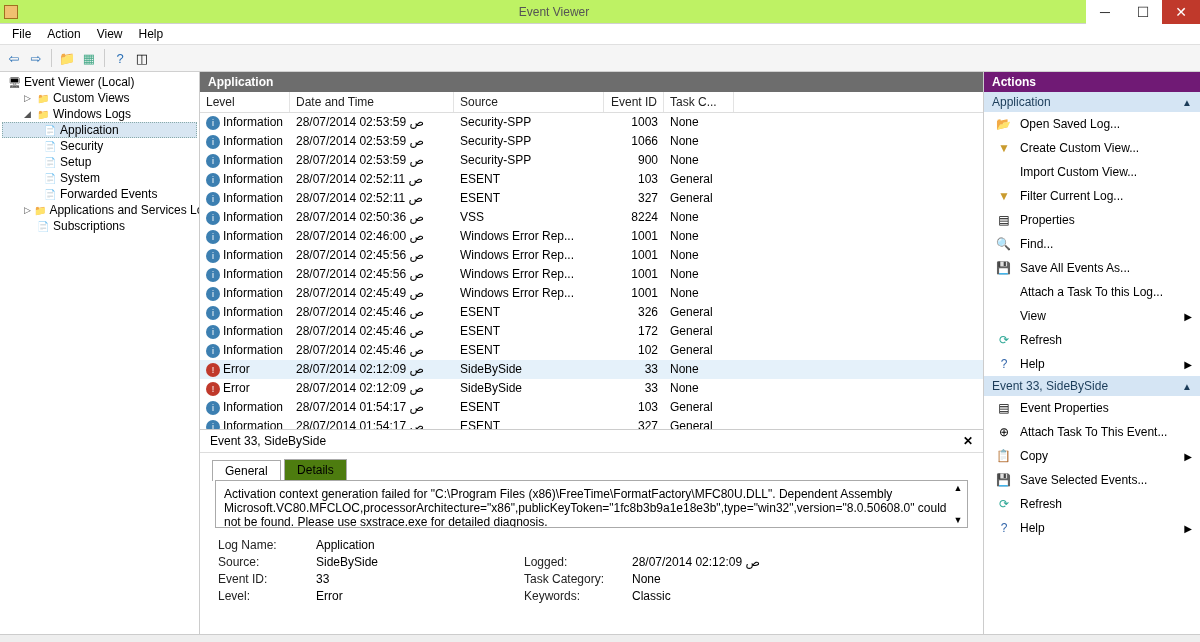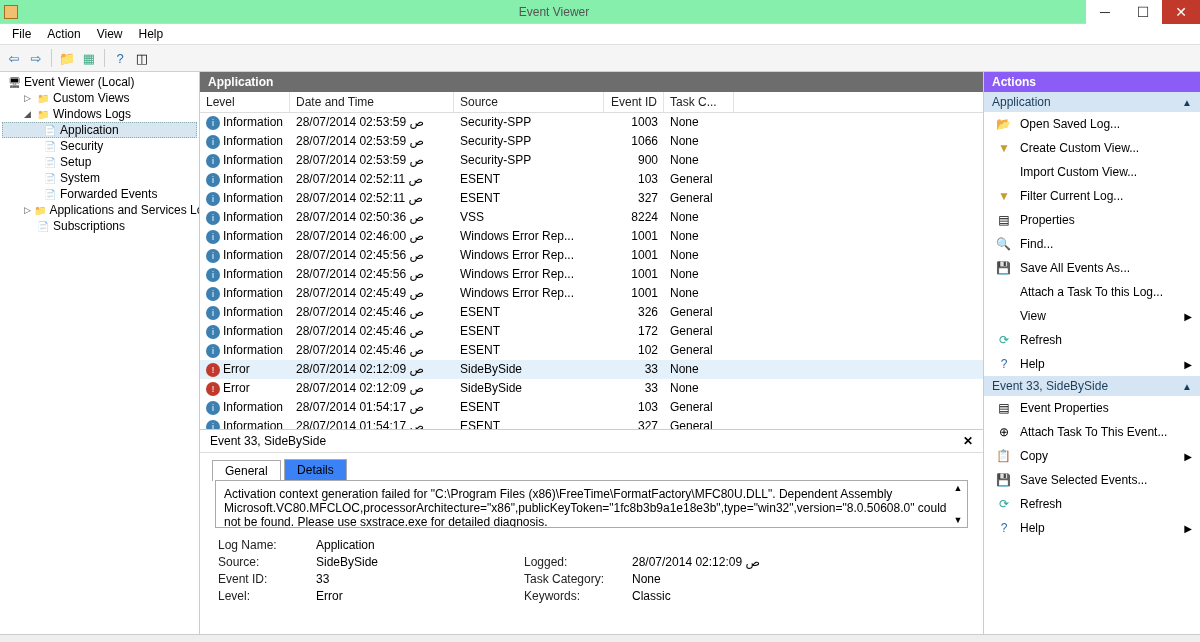--- a/index.html
+++ b/index.html
@@ -1,19 +1,19 @@
 <!DOCTYPE html>
 <html><head>
 <meta charset="utf-8">
 <style>
 * { box-sizing: border-box; margin: 0; padding: 0; font-family: "Segoe UI", Tahoma, sans-serif; font-size: 12px; }
 html, body { width: 1200px; height: 642px; overflow: hidden; background: #fff; }
 
 
-.titlebar { height: 24px; background: #86efac; border-bottom: 1px solid #d0d0d0; display: flex; align-items: center; }
+.titlebar { height: 24px; background: #bef264; border-bottom: 1px solid #d0d0d0; display: flex; align-items: center; }
 .titlebar .icon { width: 14px; height: 14px; margin: 0 4px; background: #f0c070; border: 1px solid #a07020; }
 .titlebar .title { flex: 1; text-align: center; color: #555; }
 .titlebar .winbtn { width: 38px; height: 24px; display: flex; align-items: center; justify-content: center; color: #fff; font-size: 14px; }
 .winbtn.min { background: #fff; color: #333; }
 .winbtn.max { background: #fff; color: #333; }
 .winbtn.close { background: #c0392b; }
 
 
 .menubar { height: 20px; display: flex; align-items: center; padding: 0 4px; }
 .menubar span { padding: 6px 8px; cursor: default; }
@@ -49,29 +49,29 @@
 .row.sel { background: #e5f1fa; }
 .row div { padding: 1px 6px; overflow: hidden; white-space: nowrap; text-overflow: ellipsis; }
 .lvlicon { width: 14px; height: 14px; border-radius: 50%; display: inline-flex; justify-content: center; align-items: center; color: #fff; font-size: 9px; margin-right: 3px; }
 .lvlicon.info { background: #3c7fb1; }
 .lvlicon.err  { background: #c0392b; }
 
 
 .detail-pane { height: 204px; display: flex; flex-direction: column; }
 .detail-head { padding: 4px 10px; display: flex; justify-content: space-between; border-bottom: 1px solid #ddd; }
 .tabs { margin: 6px 12px 0; }
-.tabbtn { display: inline-block; padding: 3px 12px; border: 1px solid #aaa; border-bottom: none; background: #3b82f6; cursor: default; }
+.tabbtn { display: inline-block; padding: 3px 12px; border: 1px solid #aaa; border-bottom: none; background: #4d7c0f; cursor: default; }
 .tabbtn.active { background: #fff; position: relative; top: 1px; }
 .detail-box { margin: 0 15px 6px; border: 1px solid #aaa; padding: 6px 8px; font-size: 11px; height: 48px; overflow: hidden; position: relative; }
 .detail-grid { display: grid; grid-template-columns: 90px 200px 100px 200px; gap: 3px 8px; margin: 4px 18px; font-size: 11px; }
 .detail-grid .lbl { color: #222; }
 
 
 .actions-pane { width: 216px; background: #fff; display: flex; flex-direction: column; }
-.actions-title { background: #8b5cf6; color: #fff; font-weight: bold; padding: 3px 8px; }
+.actions-title { background: #701a75; color: #fff; font-weight: bold; padding: 3px 8px; }
 .sect-head { background: #d5e5f4; padding: 3px 8px; font-weight: 400; color: #1b3c59; display:flex; justify-content:space-between; align-items:center; }
 .sect-head .collapse { font-size: 10px; }
 .action-item { padding: 4px 8px 4px 12px; display: flex; align-items: center; gap: 8px; cursor: default; }
 .aicon { width: 16px; height: 16px; display:inline-flex; align-items:center; justify-content:center; font-size:12px; }
 .action-item .arrow { margin-left: auto; font-size: 10px; }
 
 .footerbar { height: 8px; background: #eee; border-top:1px solid #ccc; }
 
 
 ::-webkit-scrollbar { width: 16px; height: 16px; }

